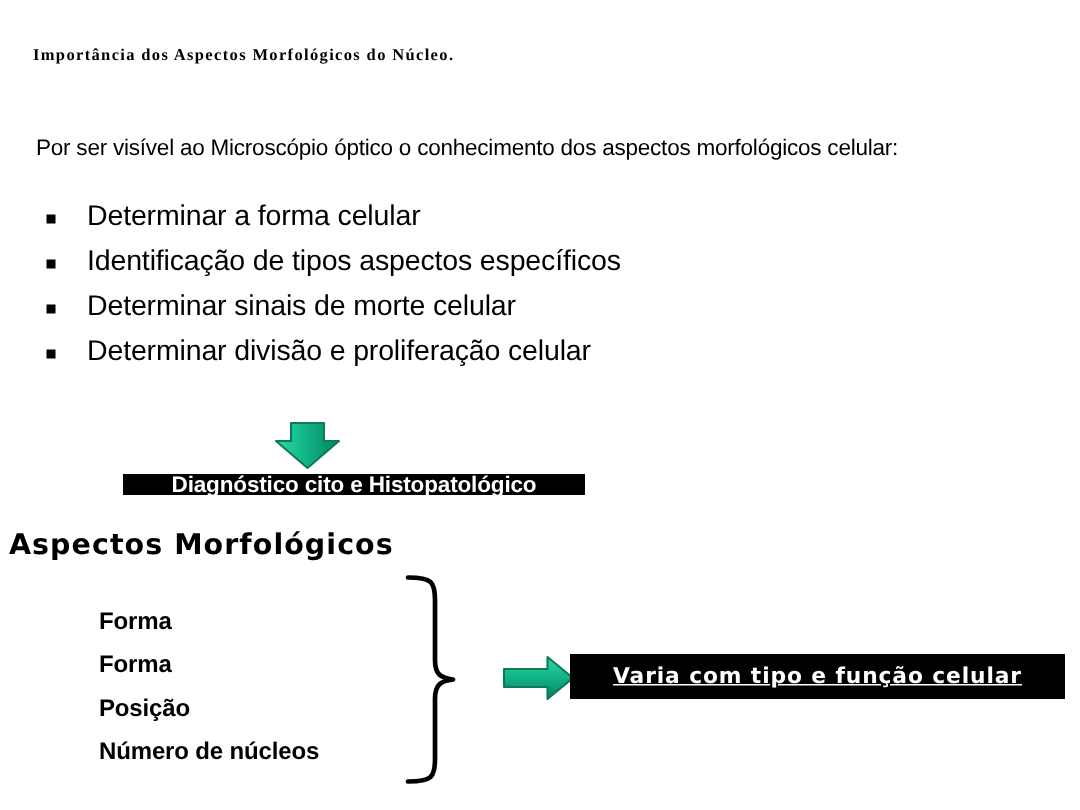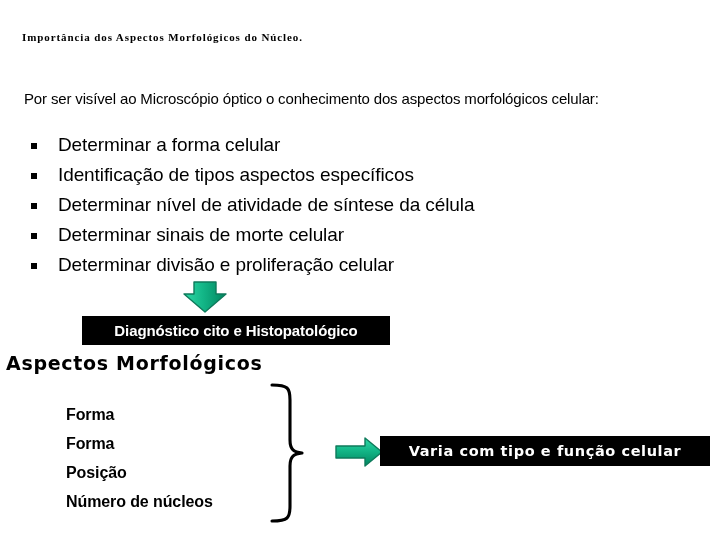--- a/index.html
+++ b/index.html
@@ -105,33 +105,34 @@
     font-weight: bold;
     display: flex;
     align-items: center;
     justify-content: center;
     white-space: nowrap;
   }
   #diagnostic-box {
     left: 82px;
     top: 316px;
     width: 308px;
-    height: 29px;
+    height: 14px;
     font-family: "Liberation Sans", sans-serif;
     font-size: 15px;
     letter-spacing: -0.1px;
   }
   #varia-box {
     left: 380px;
     top: 436px;
     width: 330px;
     height: 30px;
     font-family: "DejaVu Sans", sans-serif;
     font-size: 14.5px;
     letter-spacing: 0.6px;
+    text-decoration: underline;
   }
 
   
   #section-heading {
     position: absolute;
     left: 6px;
     top: 352px;
     font-family: "DejaVu Sans", sans-serif;
     font-size: 19px;
     font-weight: bold;
@@ -175,24 +176,20 @@
 <div id="intro-paragraph">Por ser visível ao Microscópio óptico o conhecimento dos aspectos morfológicos celular:</div>
 
 <ul id="bullet-list">
   <li>
     <span class="bullet-marker"></span>
     <span>Determinar a forma celular</span>
   </li>
   <li>
     <span class="bullet-marker"></span>
     <span>Identificação de tipos aspectos específicos</span>
-  </li>
-  <li>
-    <span class="bullet-marker"></span>
-    <span>Determinar nível de atividade de síntese da célula</span>
   </li>
   <li>
     <span class="bullet-marker"></span>
     <span>Determinar sinais de morte celular</span>
   </li>
   <li>
     <span class="bullet-marker"></span>
     <span>Determinar divisão e proliferação celular</span>
   </li>
 </ul>

